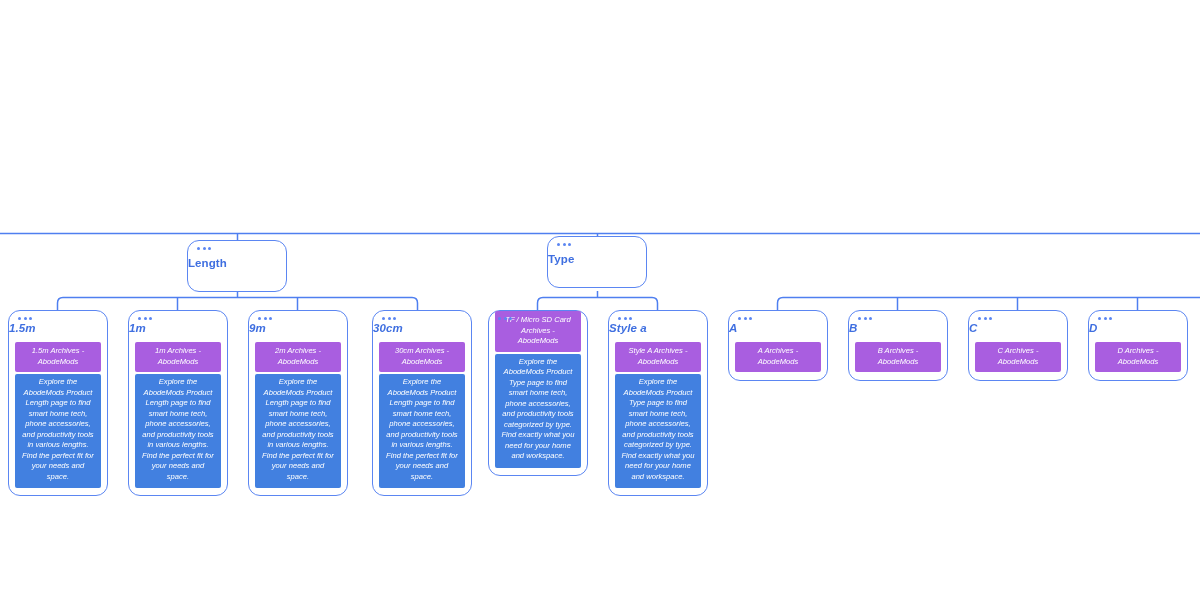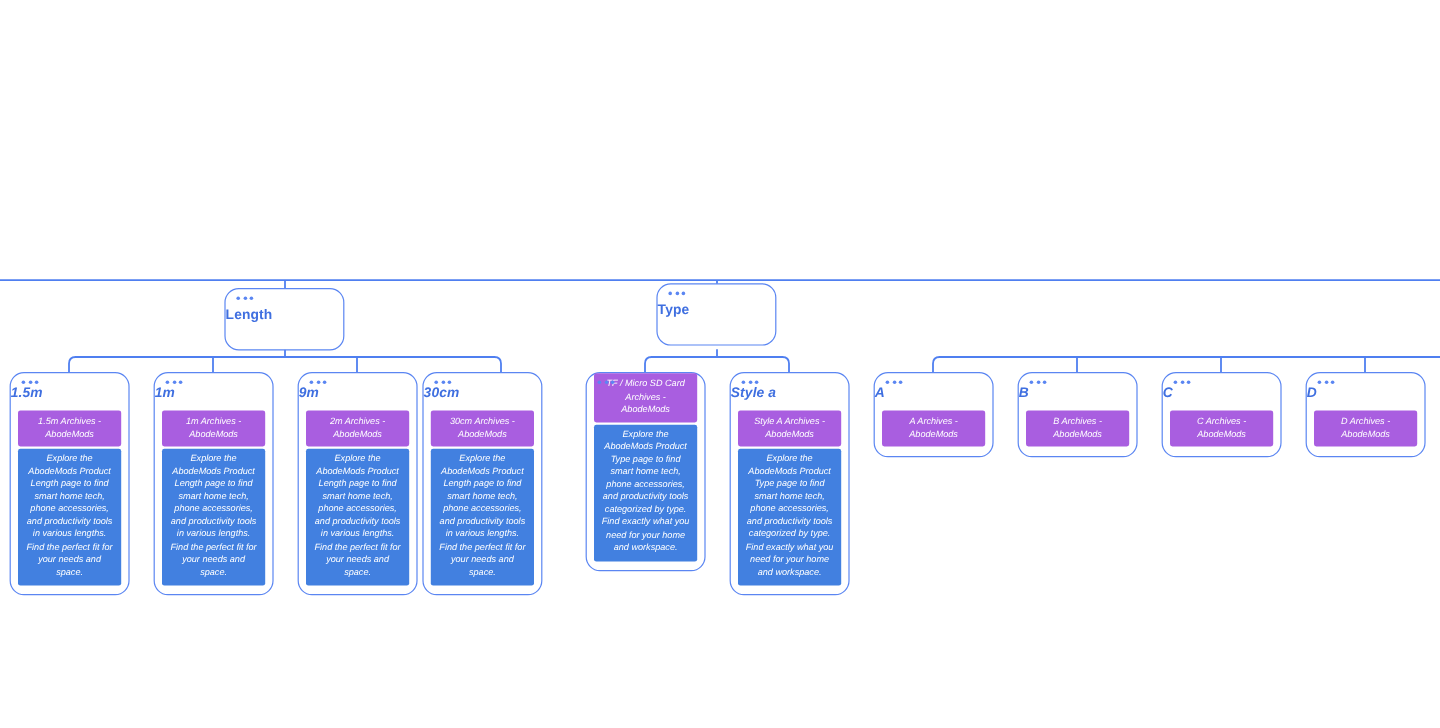--- a/index.html
+++ b/index.html
@@ -197,21 +197,21 @@
         <i></i>
         <i></i>
       </span>
     <div class="title">9m</div>
     <div class="panel">
       <div class="chip">2m Archives - AbodeMods</div>
       <div class="body">Explore the AbodeMods Product Length page to find smart home tech, phone accessories, and productivity tools in various lengths. Find the perfect fit for your needs and space.</div>
     </div>
   </div>
 
-  <div class="node leaf" style="left:352px; top:310px;">
+  <div class="node leaf" style="left:372px; top:310px;">
     <span class="dots">
         <i></i>
         <i></i>
         <i></i>
       </span>
     <div class="title">30cm</div>
     <div class="panel">
       <div class="chip">30cm Archives - AbodeMods</div>
       <div class="body">Explore the AbodeMods Product Length page to find smart home tech, phone accessories, and productivity tools in various lengths. Find the perfect fit for your needs and space.</div>
     </div>

